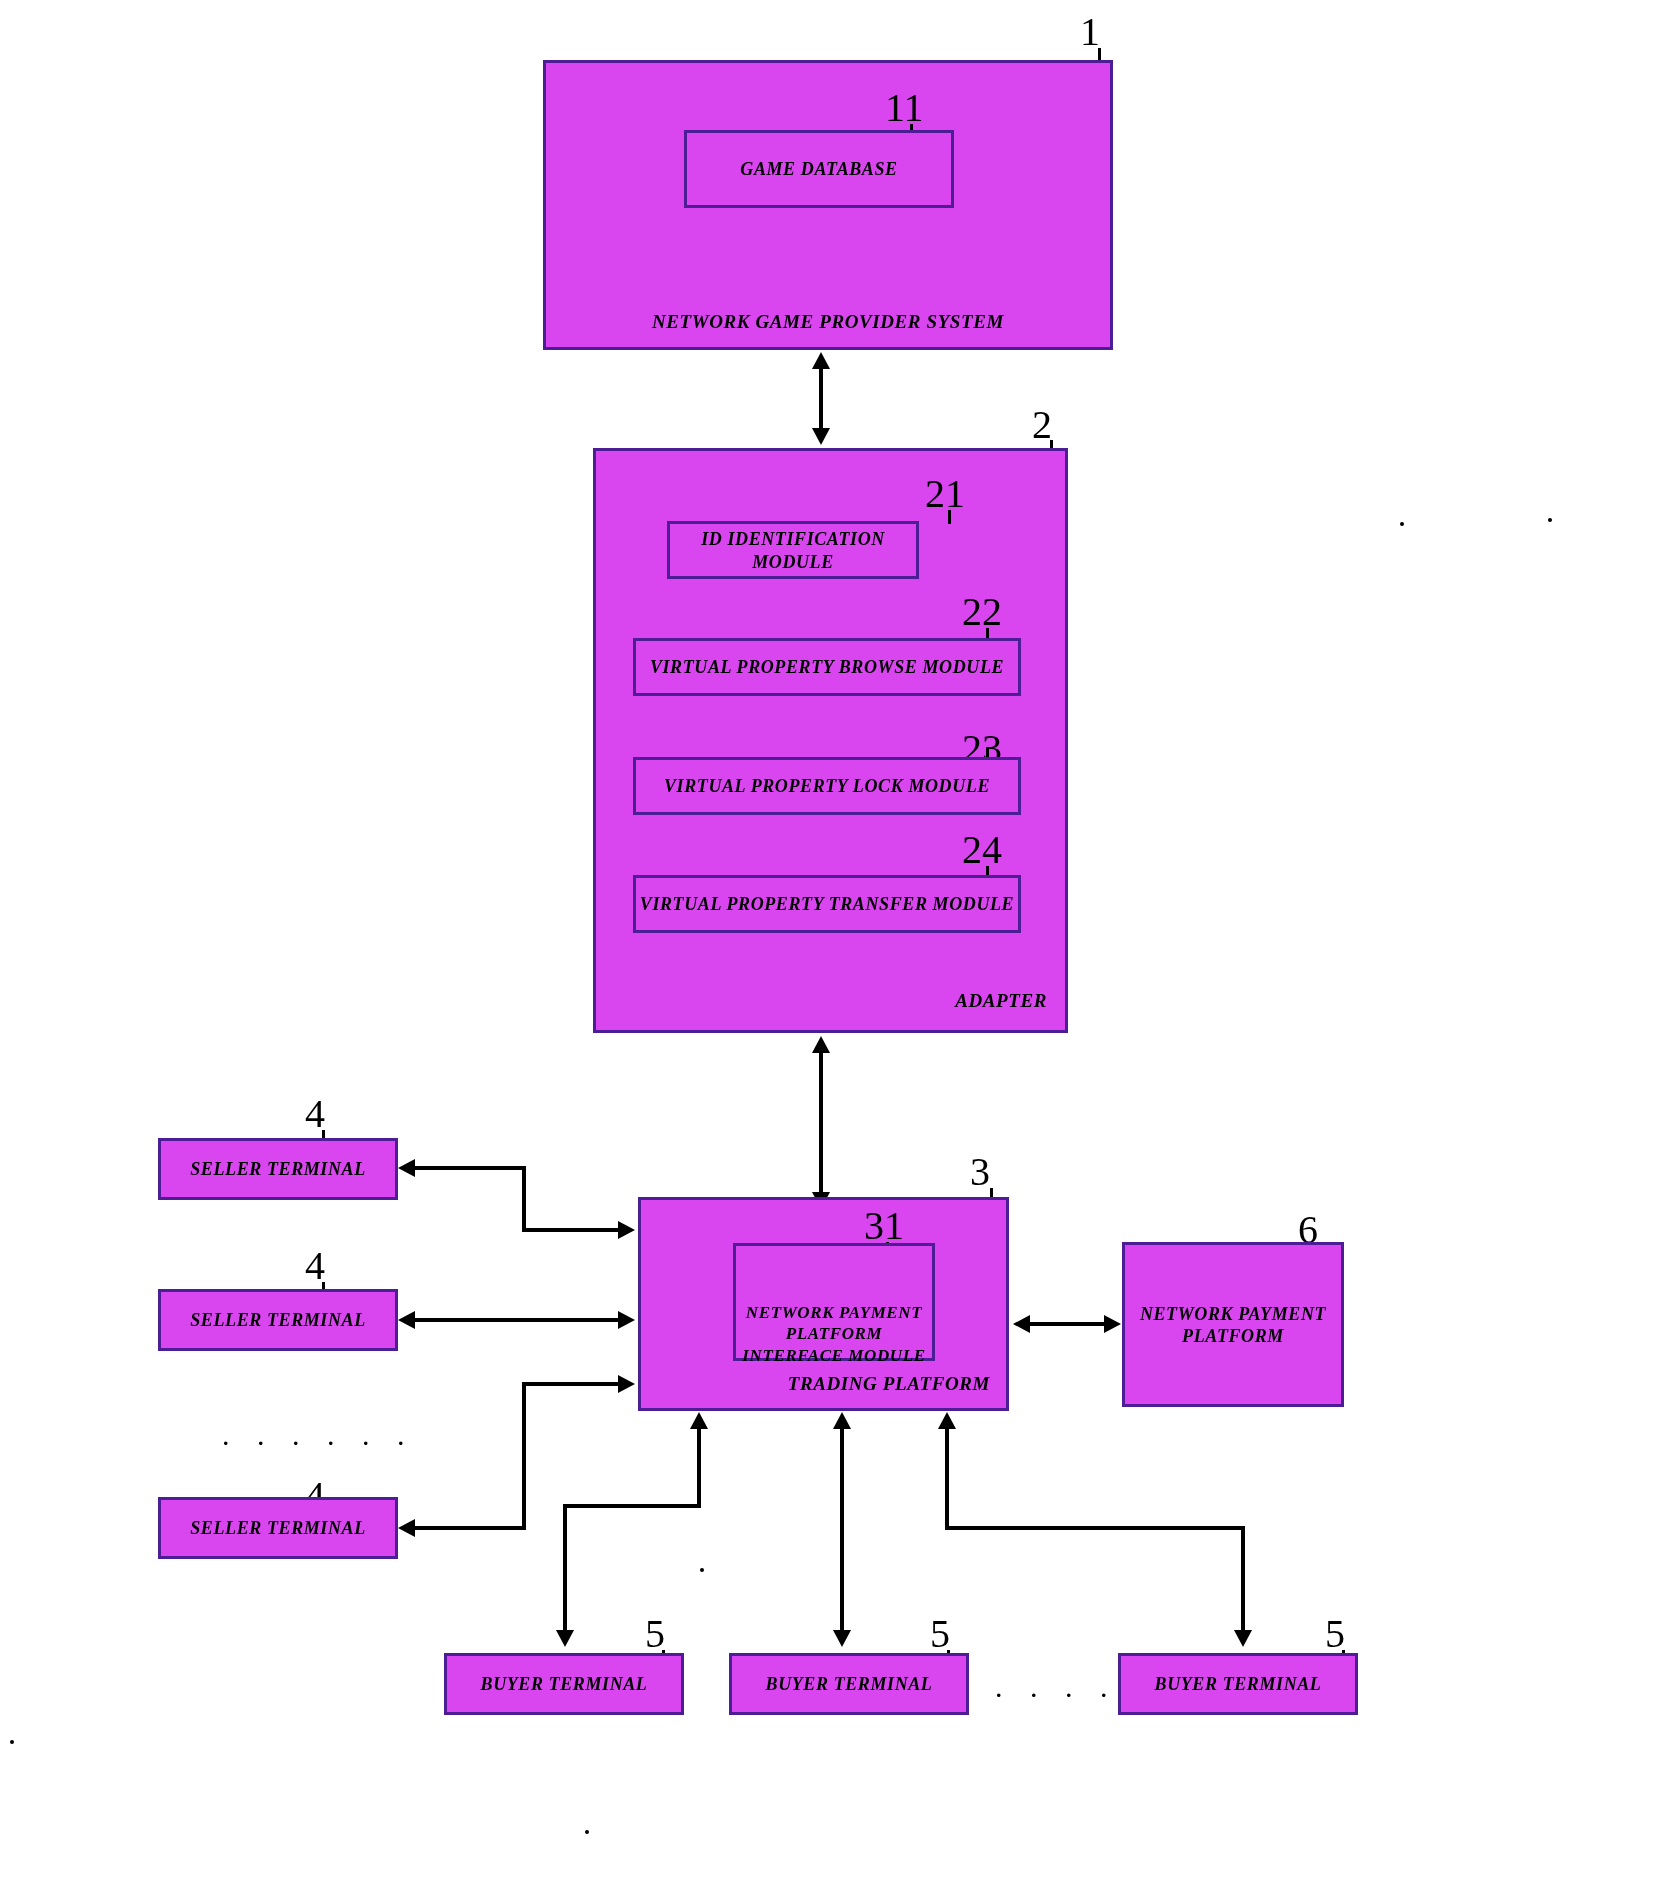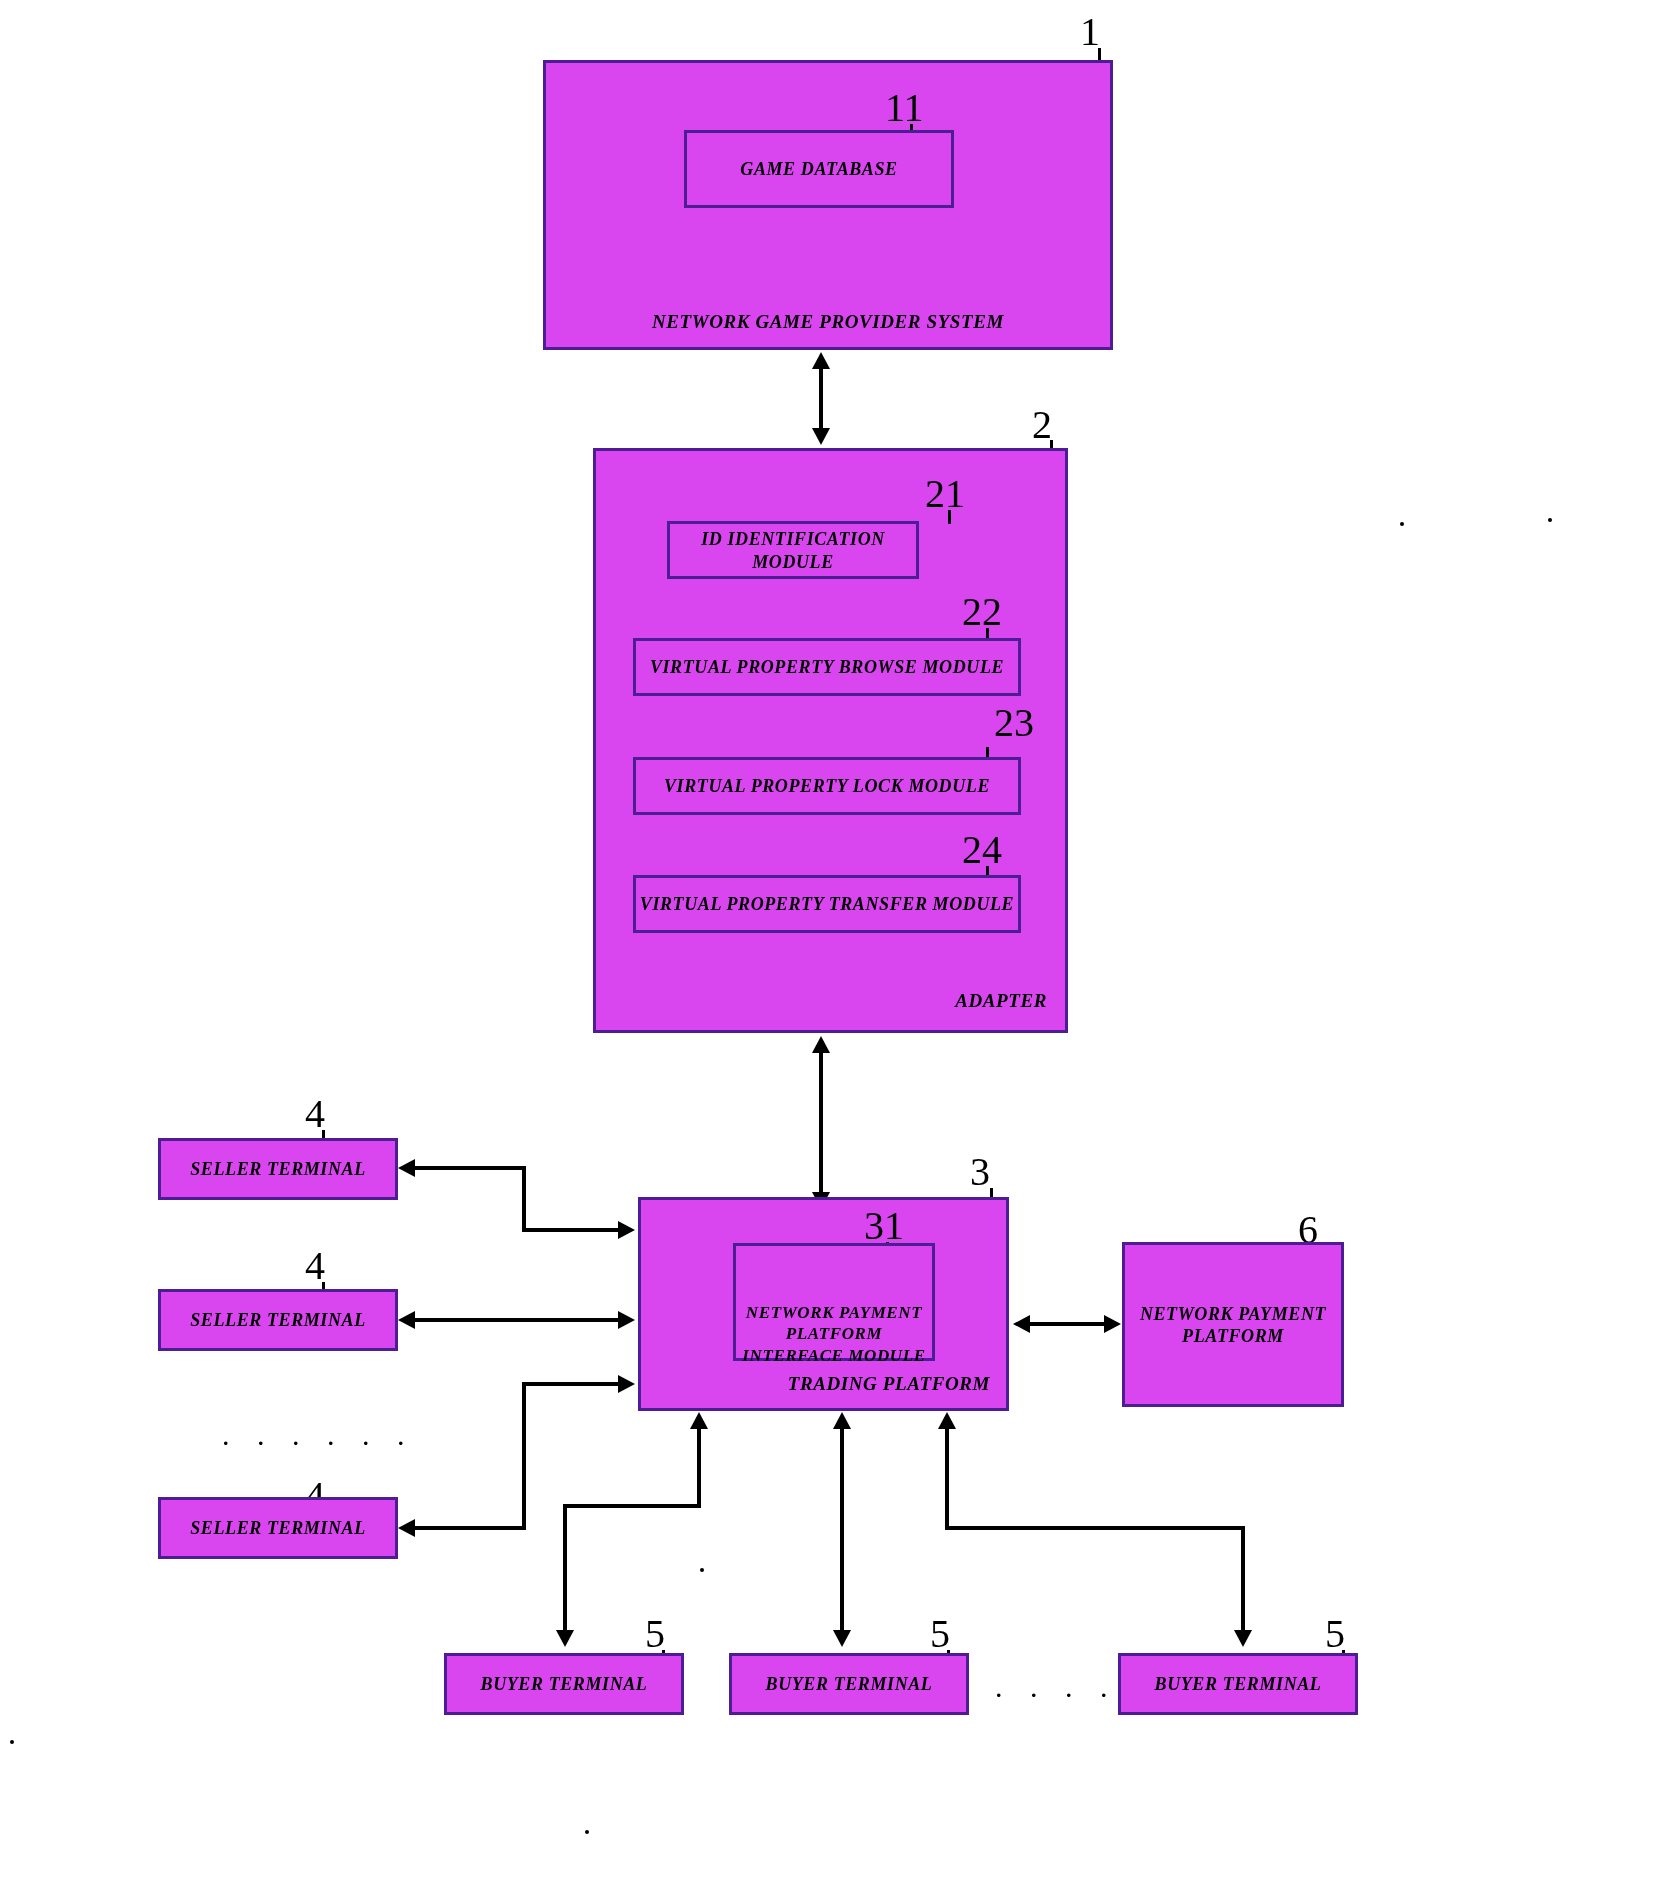--- a/index.html
+++ b/index.html
@@ -142,21 +142,21 @@
   <div class="box" style="left:667px; top:521px; width:252px; height:58px;">
     <div class="centered-label" style="font-size:18px;">ID  IDENTIFICATION  MODULE</div>
   </div>
 
   <div class="numeral" style="left:962px; top:592px;">22</div>
   <div class="vline" style="left:986px; top:628px; height:13px; width:3px;"></div>
   <div class="box" style="left:633px; top:638px; width:388px; height:58px;">
     <div class="centered-label" style="font-size:18px;">VIRTUAL PROPERTY BROWSE MODULE</div>
   </div>
 
-  <div class="numeral" style="left:962px; top:703px;margin-left:32px;">23</div>
+  <div class="numeral" style="left:962px; top:729px;">23</div>
   <div class="vline" style="left:986px; top:747px; height:13px; width:3px;"></div>
   <div class="box" style="left:633px; top:757px; width:388px; height:58px;">
     <div class="centered-label" style="font-size:18px;">VIRTUAL PROPERTY LOCK MODULE</div>
   </div>
 
   <div class="numeral" style="left:962px; top:830px;">24</div>
   <div class="vline" style="left:986px; top:866px; height:13px; width:3px;"></div>
   <div class="box" style="left:633px; top:875px; width:388px; height:58px;">
     <div class="centered-label" style="font-size:18px;">VIRTUAL PROPERTY TRANSFER MODULE</div>
   </div>

